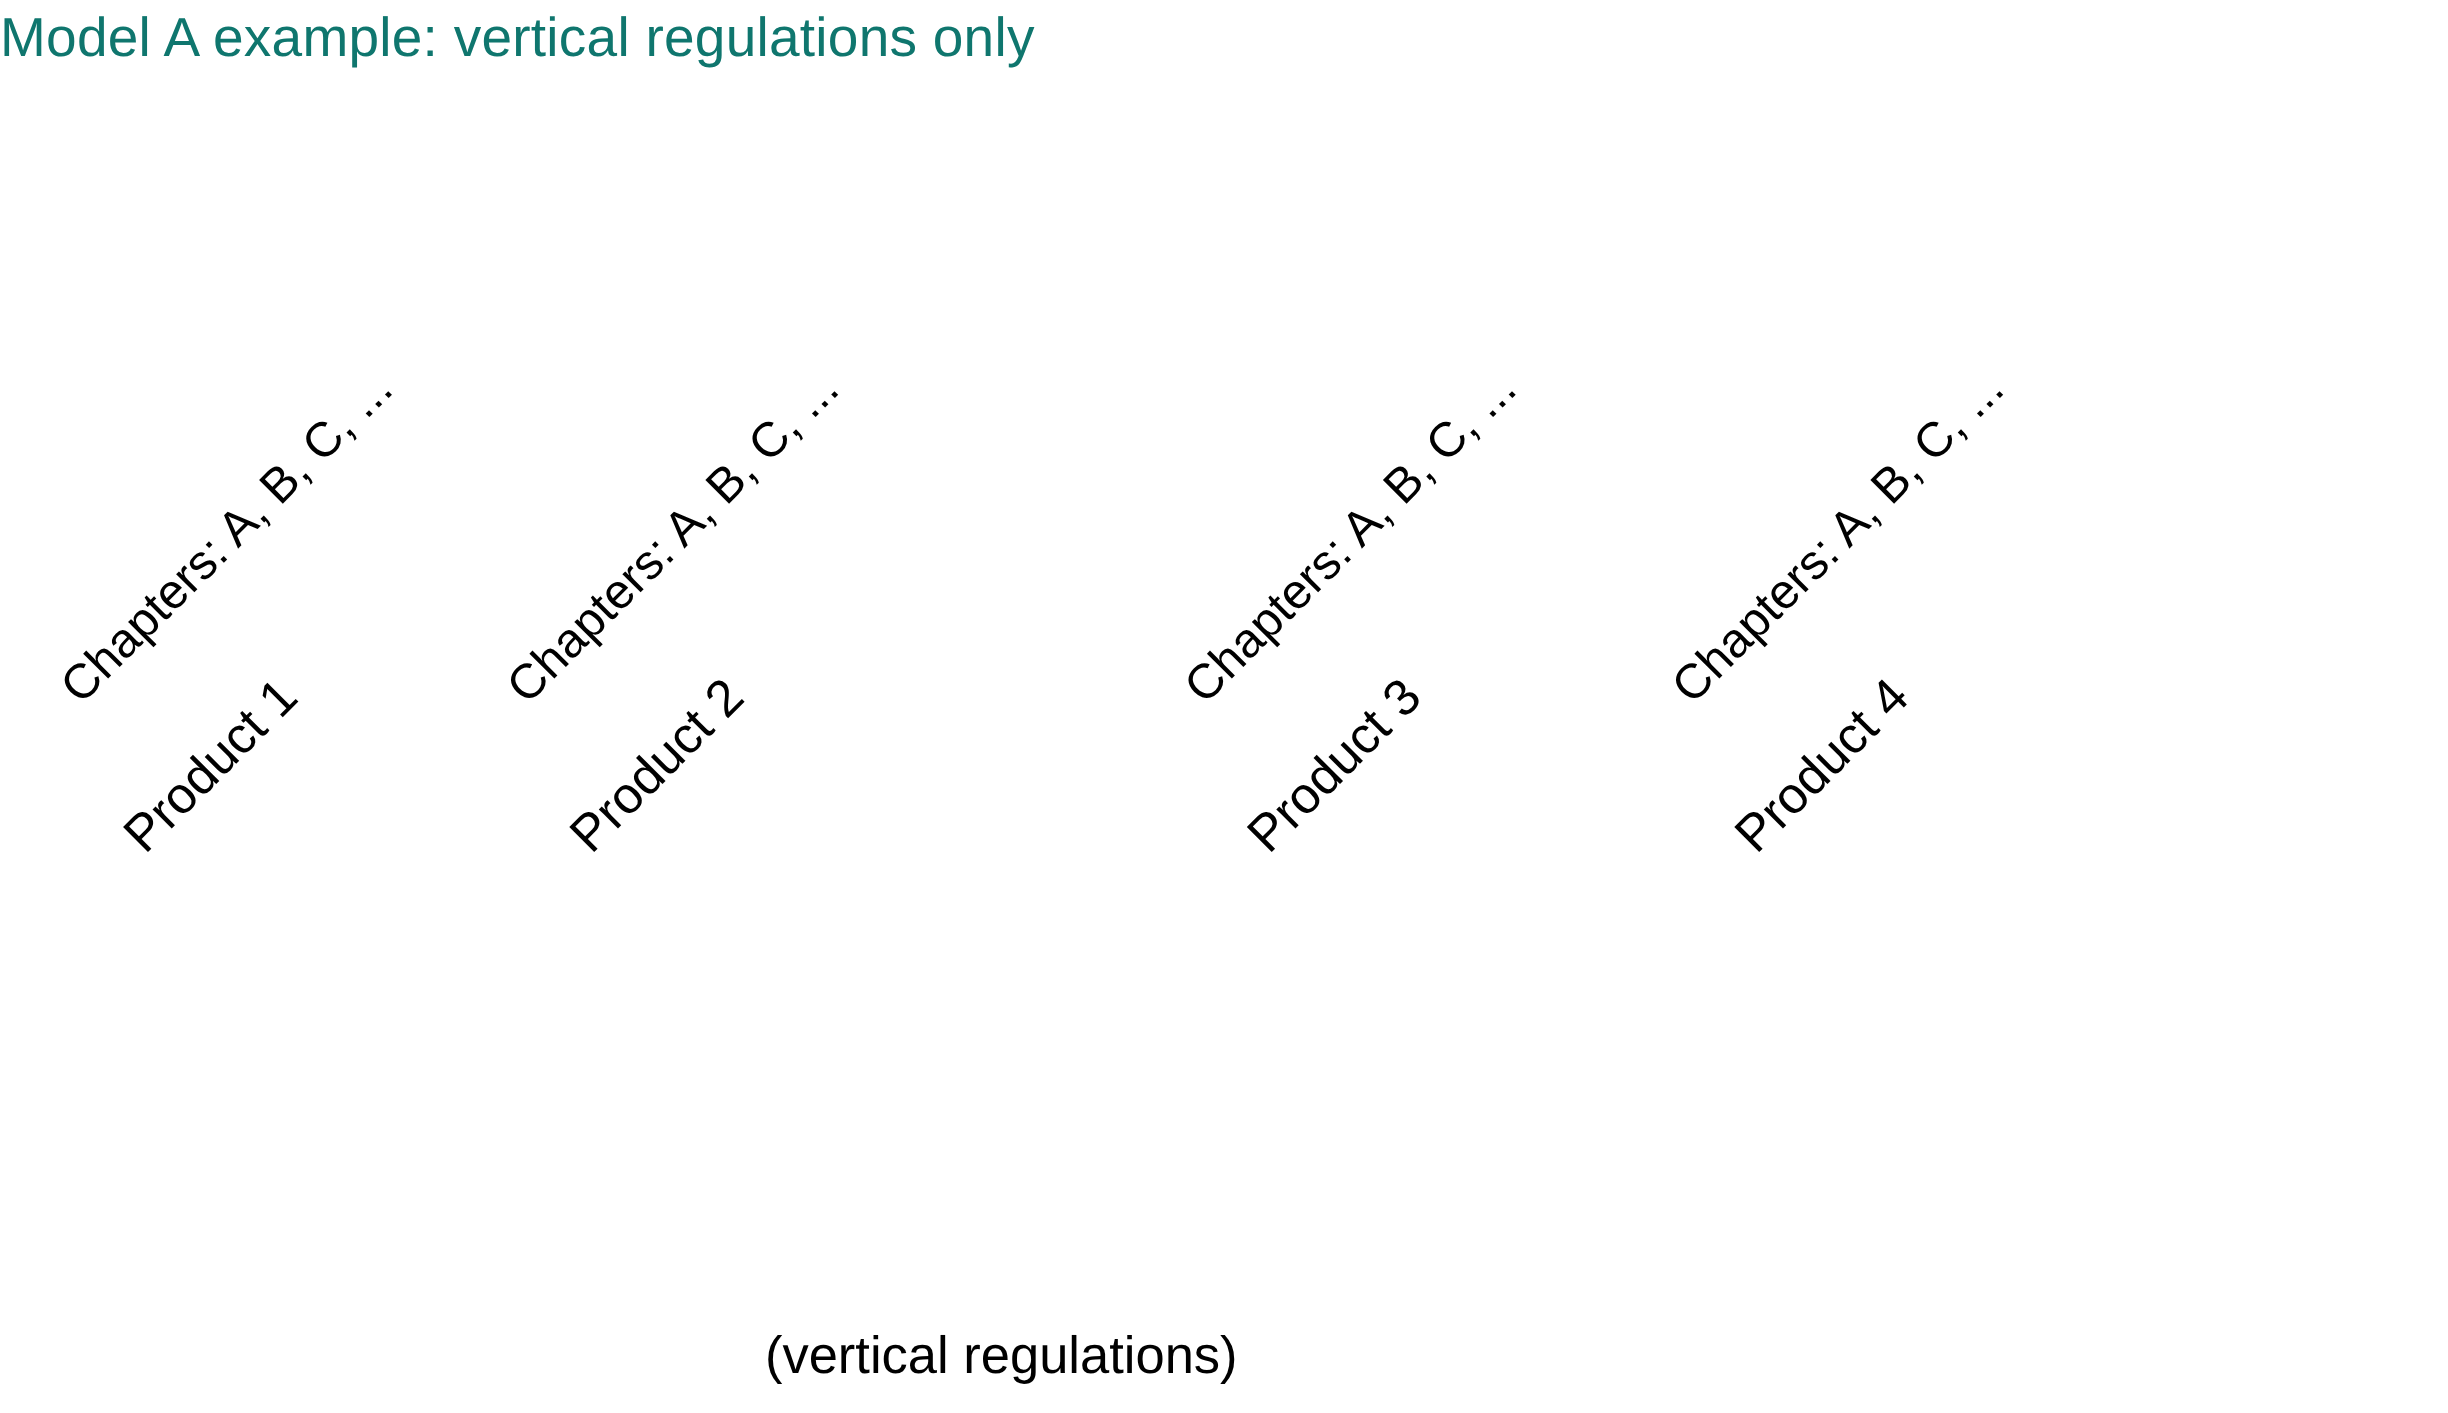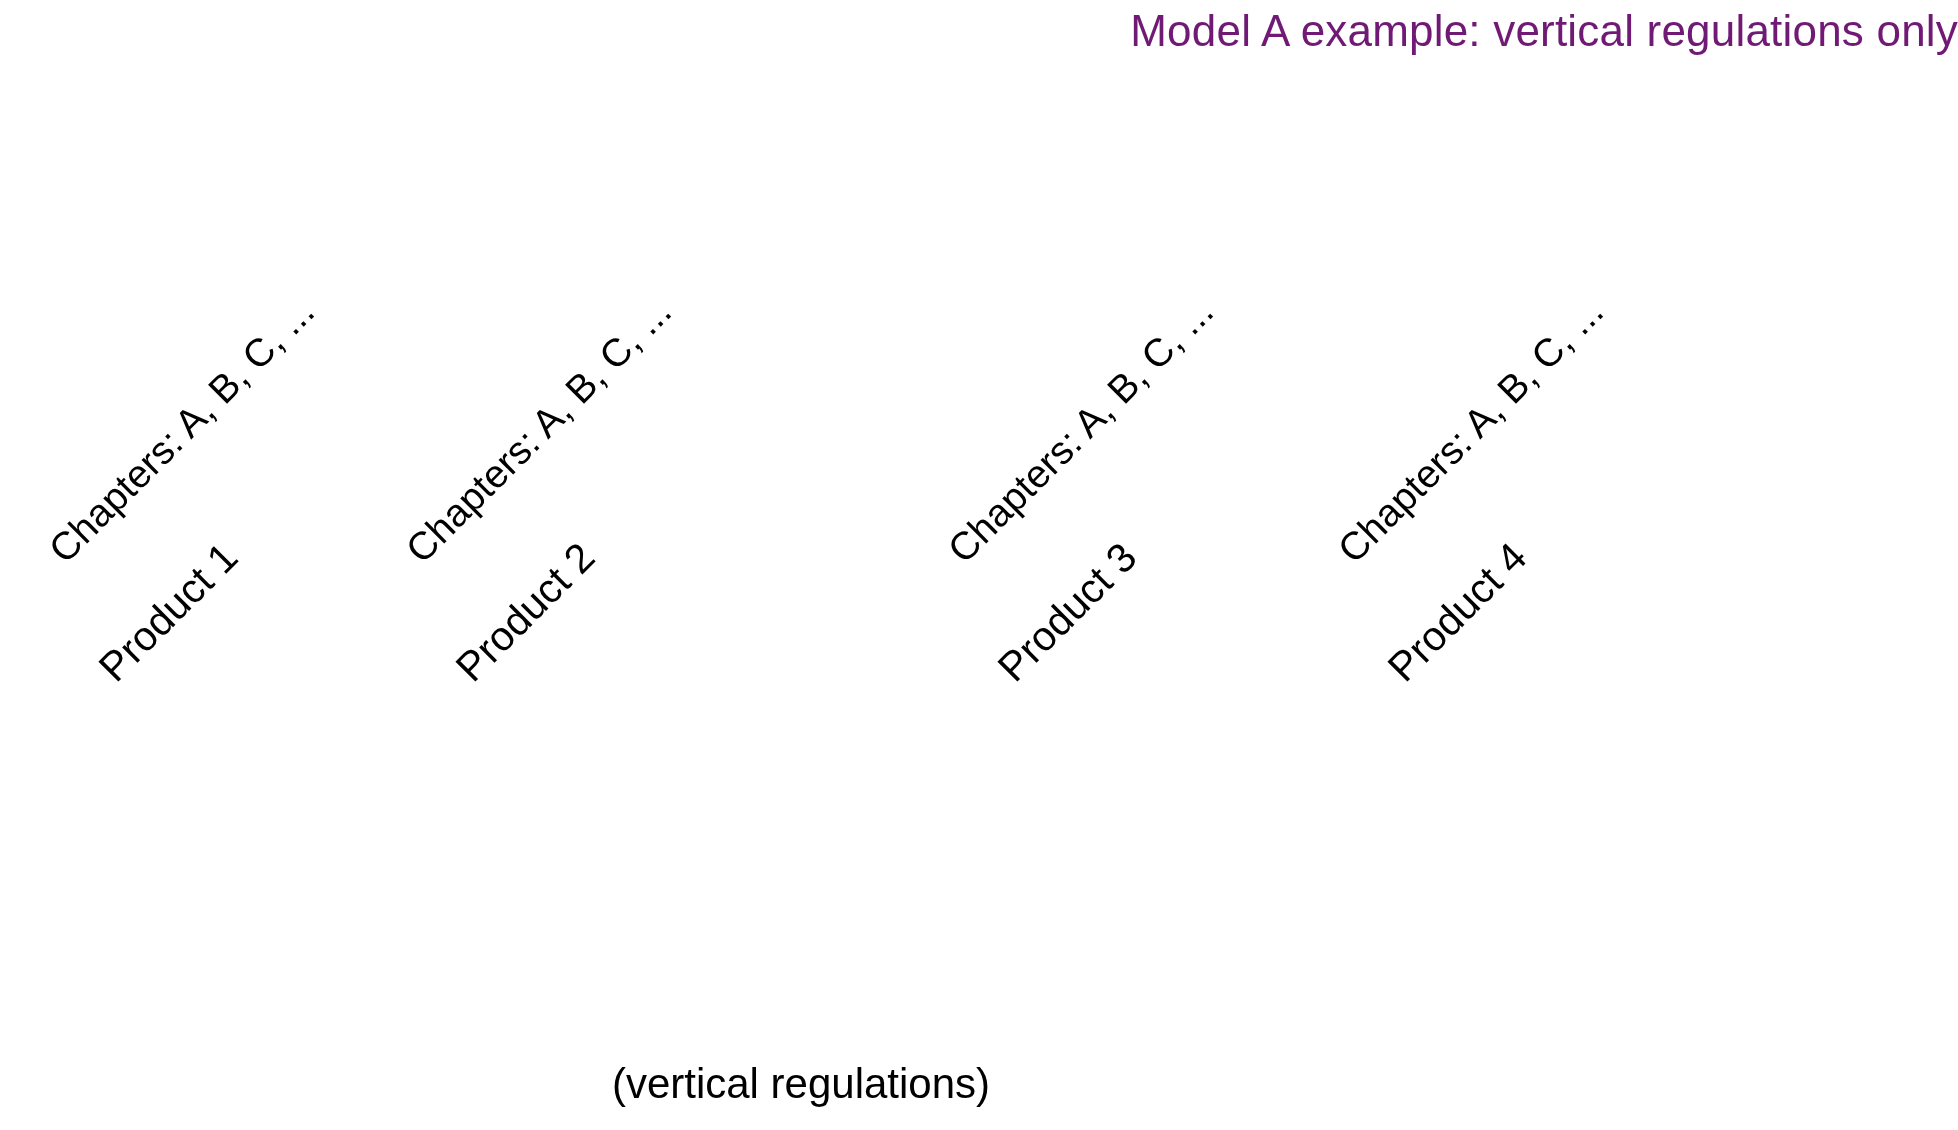--- a/index.html
+++ b/index.html
@@ -17,25 +17,25 @@
     width: 1958px;
     height: 1130px;
     background: #ffffff;
     overflow: hidden;
   }
   .title {
     position: absolute;
     top: 6px;
     left: 0;
     width: 1958px;
-    text-align: right;
+    text-align: left;
     font-size: 44px;
     font-weight: 400;
     letter-spacing: 0.2px;
-    color: #701a75;
+    color: #0f766e;
     white-space: nowrap;
   }
   .caption {
     position: absolute;
     bottom: 22px;
     left: 0;
     width: 1602px;
     text-align: center;
     font-size: 42px;
     font-weight: 400;

